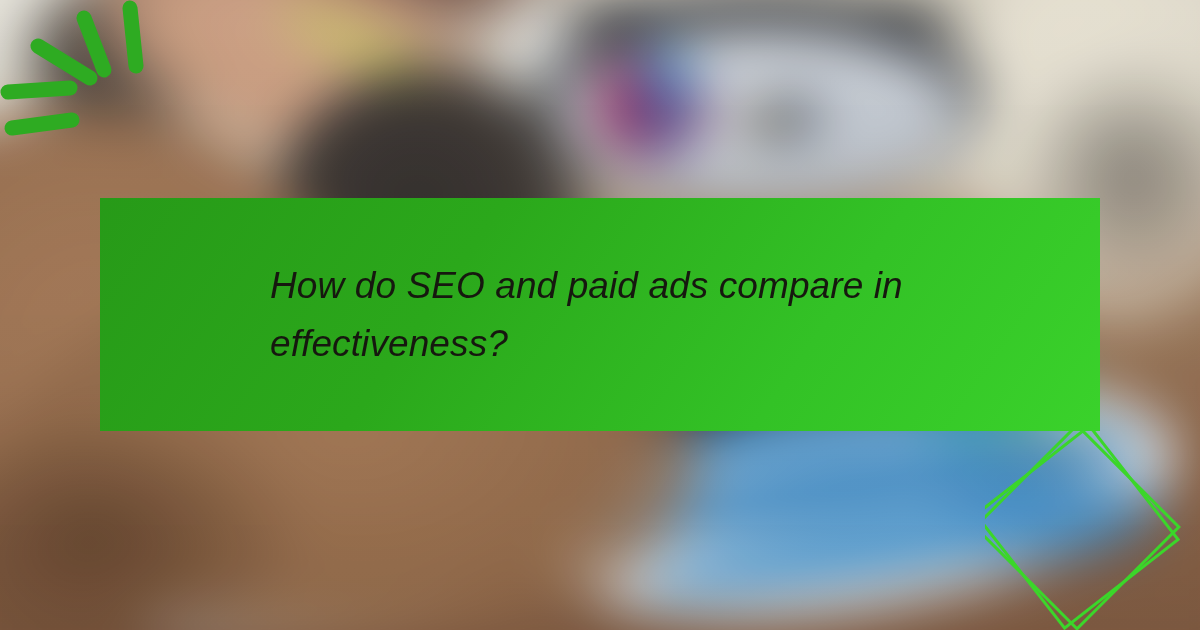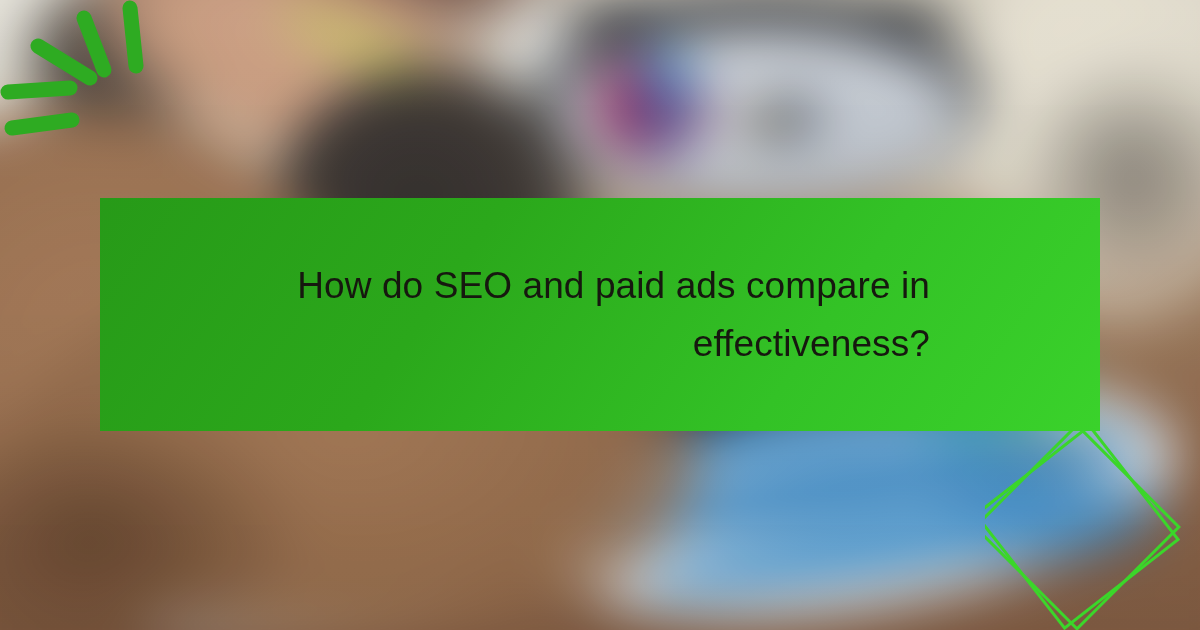--- a/index.html
+++ b/index.html
@@ -269,27 +269,28 @@
     top: 198px;
     width: 1000px;
     height: 233px;
     background: linear-gradient(125deg, #279a18 0%, #2ba81b 35%, #33c226 70%, #3ad22b 100%);
     display: flex;
     align-items: center;
     justify-content: center;
   }
   .banner-title {
     width: 660px;
-    text-align: right;
+    text-align: left;
     font-family: "Liberation Sans", sans-serif;
     font-size: 37px;
     font-weight: 400;
     line-height: 1.55;
     color: #16180f;
     letter-spacing: 0.1px;
+    font-style: italic;
   }
 </style>
 </head>
 <body>
 
 <div id="canvas">
 
   <div class="photo">
     <div class="blurwrap">
       <div class="bg-base"></div>

